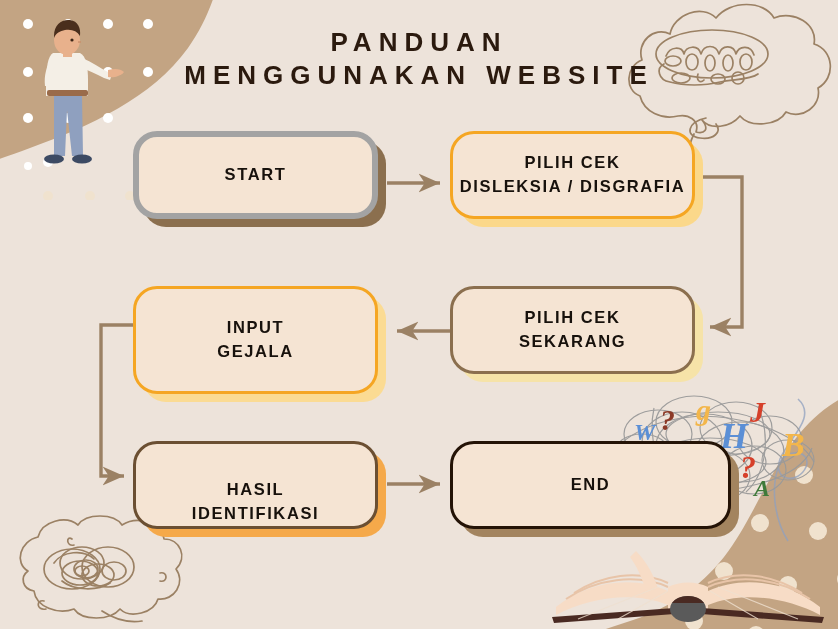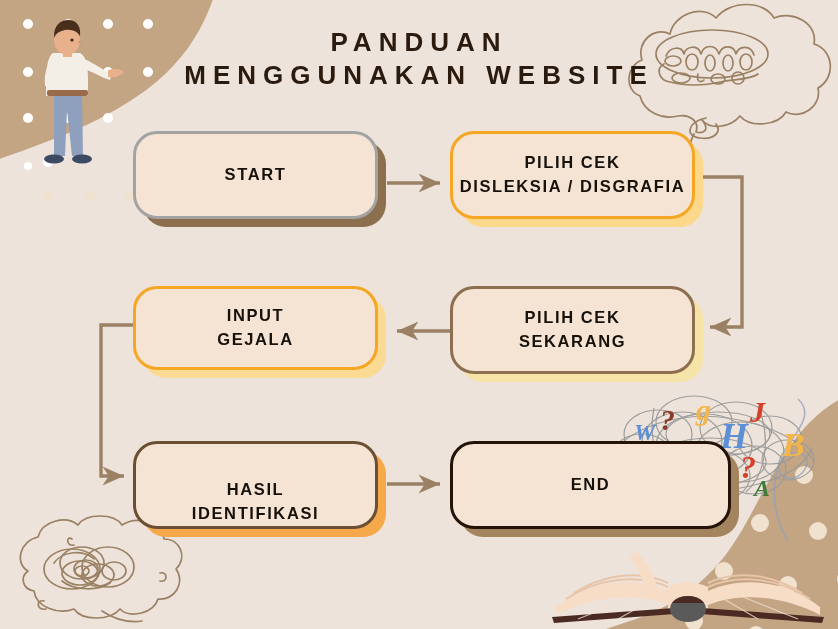--- a/index.html
+++ b/index.html
@@ -80,30 +80,30 @@
     font-size: 16.5px;
     letter-spacing: 1.6px;
     line-height: 1.45;
     z-index: 5;
   }
 
   .node .label { display: block; white-space: pre-line; }
 
   #node-start {
     left: 133px; top: 131px; width: 245px; height: 88px;
-    border: 3px solid #a3a3a3;
+    border: 6px solid #a3a3a3;
     box-shadow: 9px 9px 0 -1px #8B6F4E;
   }
   #node-pilih-cek-tipe {
     left: 450px; top: 131px; width: 245px; height: 88px;
     border: 3px solid #F5A623;
     box-shadow: 9px 9px 0 -1px #FBD88A;
   }
   #node-input-gejala {
-    left: 133px; top: 286px; width: 245px; height: 84px;
+    left: 133px; top: 286px; width: 245px; height: 108px;
     border: 3px solid #F5A623;
     box-shadow: 9px 9px 0 -1px #FBDB93;
   }
   #node-pilih-cek-sekarang {
     left: 450px; top: 286px; width: 245px; height: 88px;
     border: 3px solid #8B6F4E;
     box-shadow: 9px 9px 0 -1px #F6E3A8;
   }
   #node-hasil-identifikasi {
     left: 133px; top: 441px; width: 245px; height: 88px;

